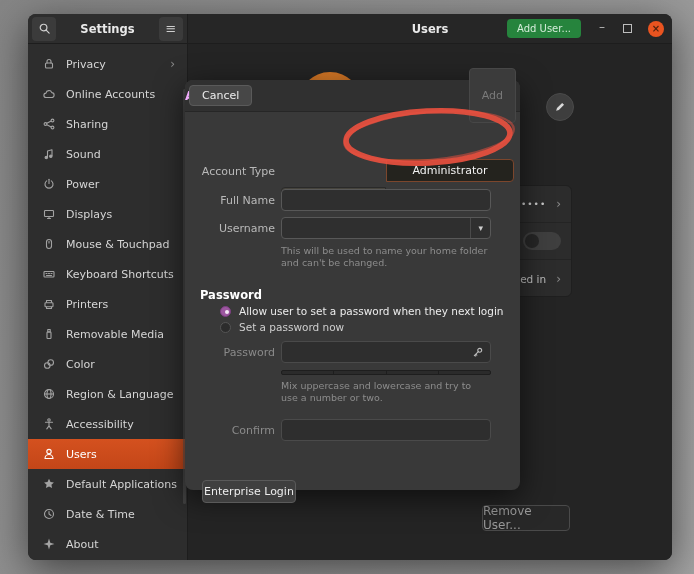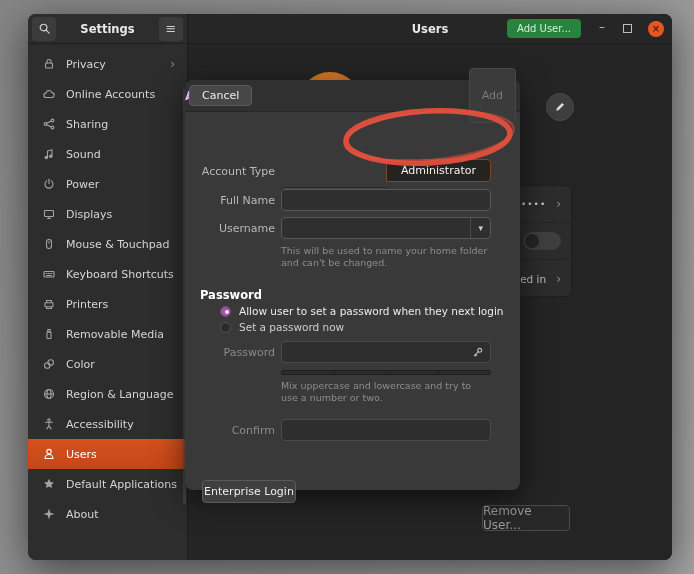--- a/index.html
+++ b/index.html
@@ -70,21 +70,21 @@
   .addbtn2 { margin-left:auto; background:#3b3b3b; border:1px solid #474747; border-radius:4px; color:#7a7a7a;
              font-size:11px; padding:20px 12px; z-index:2; }
   .dbody { position:relative; height:380px; }
   .flabel { position:absolute; width:84px; text-align:right; color:#b9b9b9; font-size:11px; left:6px; }
   .flabel.dim { color:#8a8a8a; }
   .entry { position:absolute; left:96px; width:210px; height:22px; background:#2f2f2f;
            border:1px solid #585858; border-radius:4px; display:flex; align-items:center; }
   .entry.dim { border-color:#4a4a4a; background:#2e2e2e; }
   .seg { position:absolute; height:23px; font-size:11px; display:flex; align-items:center; justify-content:center; }
   .seg.std { left:96px; width:105px; background:#45433c; border:1px solid #2a2a2a; border-radius:4px 0 0 4px; color:#eaeaea; }
-  .seg.adm { left:201px; width:105px; background:#24231e; border:1px solid #7c462c; border-radius:0 4px 4px 0; color:#f2f2f2; }
+  .seg.adm { left:201px; width:128px; background:#24231e; border:1px solid #7c462c; border-radius:0 4px 4px 0; color:#f2f2f2; }
   .combo-arrow { margin-left:auto; padding:0 7px; color:#cfcfcf; font-size:9px; border-left:1px solid #4a4a4a;
                  height:100%; display:flex; align-items:center; }
   .hint { position:absolute; left:96px; width:208px; color:#8c8c8c; font-size:9.5px; line-height:1.25; }
   .sect { position:absolute; left:15px; color:#ffffff; font-weight:bold; font-size:11.5px; }
   .radiorow { position:absolute; left:35px; display:flex; align-items:center; gap:8px; }
   .radio { width:11px; height:11px; border-radius:50%; border:1px solid #555; background:#2c2c2c; position:relative; }
   .radio.on { background:#9c57a0; border-color:#7e3f83; }
   .radio.on::after { content:""; position:absolute; left:3.5px; top:3.5px; width:4px; height:4px; border-radius:50%; background:#f3e7f4; }
   .radiolbl { color:#ececec; font-size:10.5px; }
   .radiolbl.dim2 { color:#cfcfcf; }
@@ -268,20 +268,29 @@
     <div class="sitem">
       <span class="sicon">
           <svg class="ic" width="14" height="14" viewBox="0 0 14 14">
             <path fill="currentColor" d="M7 1.8l1.5 3.2 3.4.4-2.5 2.3.7 3.4L7 9.4l-3.1 1.7.7-3.4L2.1 5.4l3.4-.4z"></path>
           </svg>
         </span>
       <span class="slabel">Default Applications</span>
     </div>
     <div class="sitem">
       <span class="sicon">
+          <svg class="ic" width="14" height="14" viewBox="0 0 14 14" fill="none" stroke="currentColor" stroke-width="1.1" stroke-linecap="round">
+            <circle cx="7" cy="7" r="4.5"></circle>
+            <path d="M7 4.5V7l2 1.5"></path>
+          </svg>
+        </span>
+      <span class="slabel">Date &amp; Time</span>
+    </div>
+    <div class="sitem">
+      <span class="sicon">
           <svg class="ic" width="14" height="14" viewBox="0 0 14 14">
             <path fill="currentColor" d="M7 1.5l1.3 4.2L12.5 7 8.3 8.3 7 12.5 5.7 8.3 1.5 7l4.2-1.3z"></path>
           </svg>
         </span>
       <span class="slabel">About</span>
     </div>
     <div class="sscroll"></div>
   </div>
 
   <div class="content">

